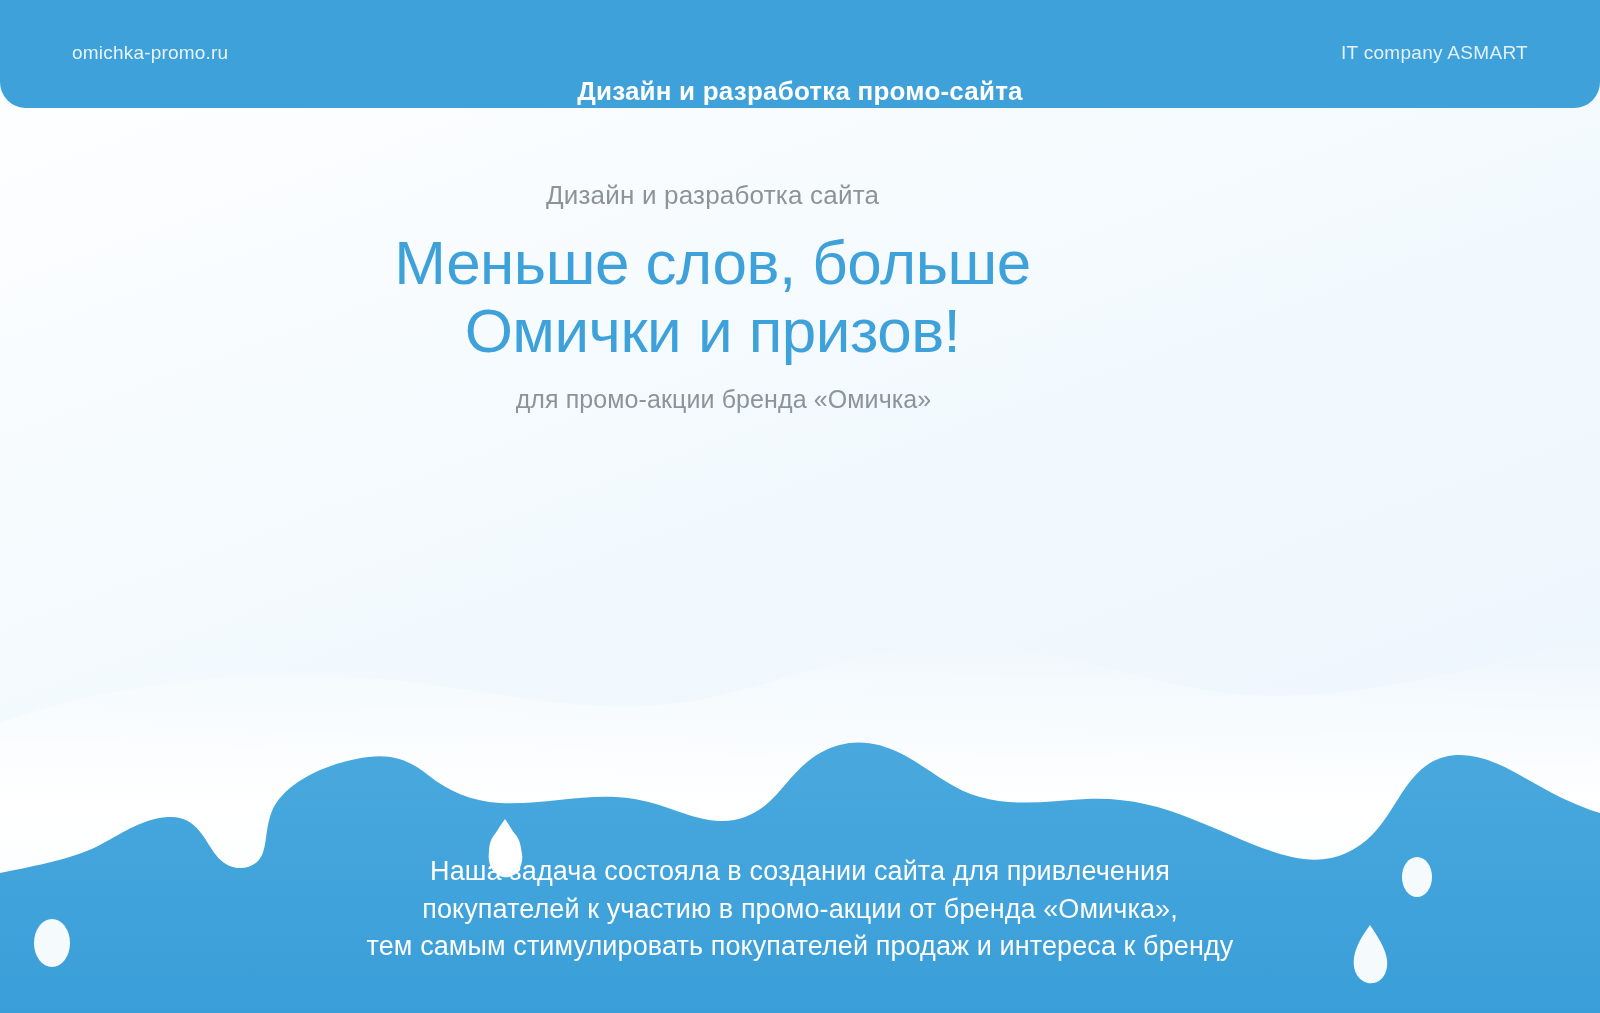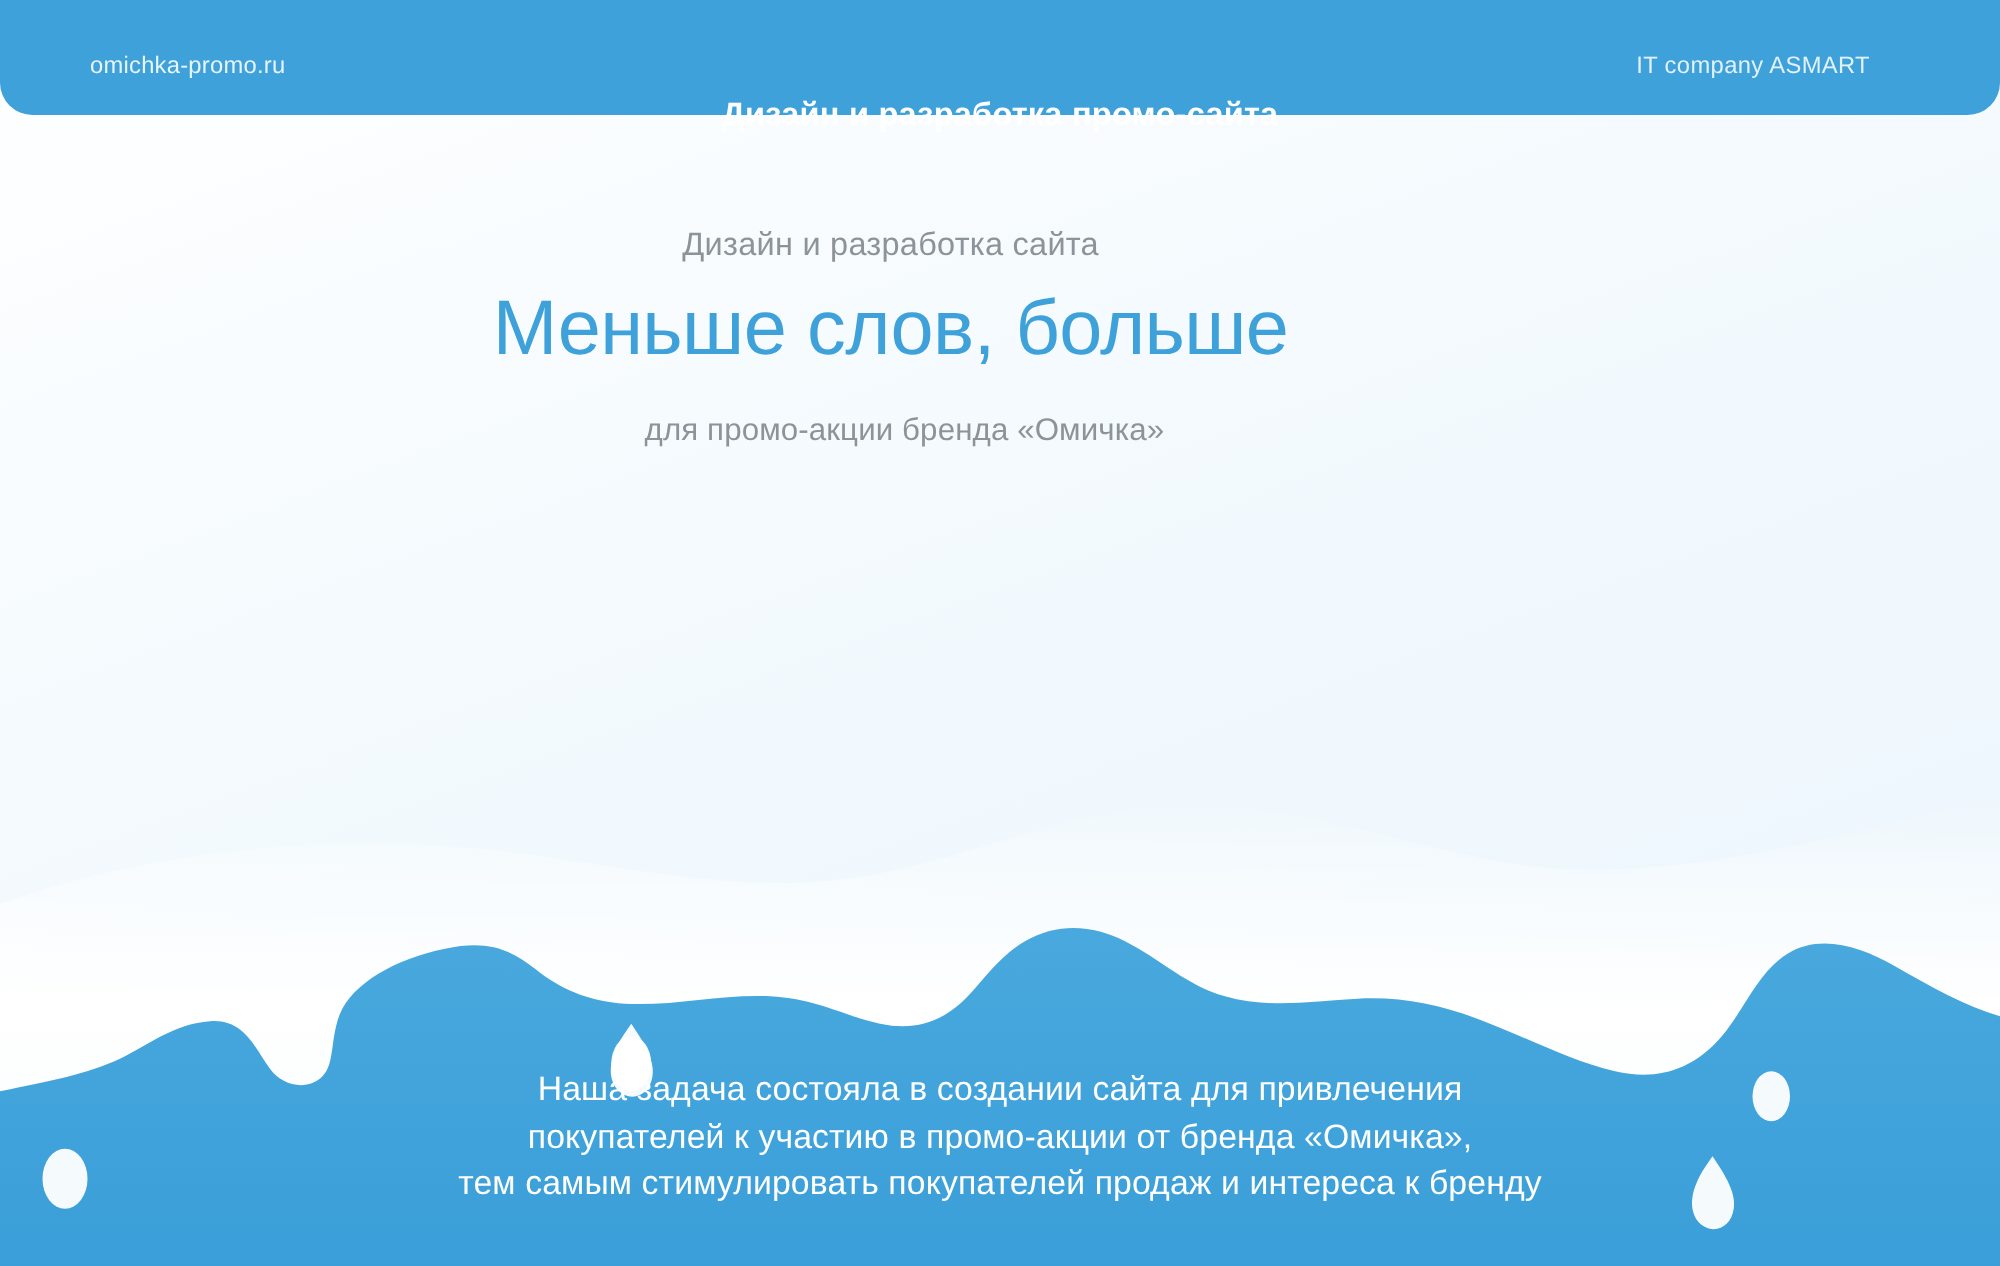--- a/index.html
+++ b/index.html
@@ -19,28 +19,28 @@
     overflow: hidden;
     background: linear-gradient(160deg, #ffffff 0%, #f4fafe 40%, #eaf5fc 100%);
   }
 
   
   .header {
     position: absolute;
     top: 0;
     left: 0;
     width: 1600px;
-    height: 92px;
+    height: 108px;
     background: #3ea1da;
     border-bottom-left-radius: 26px;
     border-bottom-right-radius: 26px;
     display: flex;
     align-items: flex-start;
     justify-content: space-between;
-    padding: 42px 104px 0 72px;
+    padding: 42px 72px 0 72px;
     gap: 28px;
   }
 
   .header-left {
     color: #e8f4fb;
     font-size: 19px;
     letter-spacing: 0.2px;
     white-space: nowrap;
   }
 
@@ -85,21 +85,21 @@
     color: #3ea1da;
     font-size: 62px;
     font-weight: normal;
     line-height: 1.1;
     letter-spacing: -0.5px;
   }
 
   .hero-sub {
     color: #8c9499;
     font-size: 25px;
-    margin-top: 33px;
+    margin-top: 20px;
     letter-spacing: 0.1px;
     padding-left: 22px;
   }
 
   
   .splash {
     position: absolute;
     left: 0;
     bottom: 0;
     width: 1600px;
@@ -132,20 +132,21 @@
   <div class="header">
     <div class="header-left">omichka-promo.ru</div>
     <div class="header-title">Дизайн и разработка промо-сайта</div>
     <div class="header-right">IT company ASMART</div>
   </div>
 
   <div class="hero">
     <div class="hero-eyebrow">Дизайн и разработка сайта</div>
     <div class="hero-title">
       <div>Меньше слов, больше</div>
+      <div>Омички и призов!</div>
     </div>
     <div class="hero-sub">для промо-акции бренда «Омичка»</div>
   </div>
 
   <div class="splash">
     <svg viewBox="0 0 1600 440" preserveAspectRatio="none" xmlns="http://www.w3.org/2000/svg">
       <defs>
         <linearGradient id="milkfade" x1="0" y1="0" x2="0" y2="1">
           <stop offset="0%" stop-color="#ffffff" stop-opacity="0"></stop>
           <stop offset="45%" stop-color="#ffffff" stop-opacity="1"></stop>

